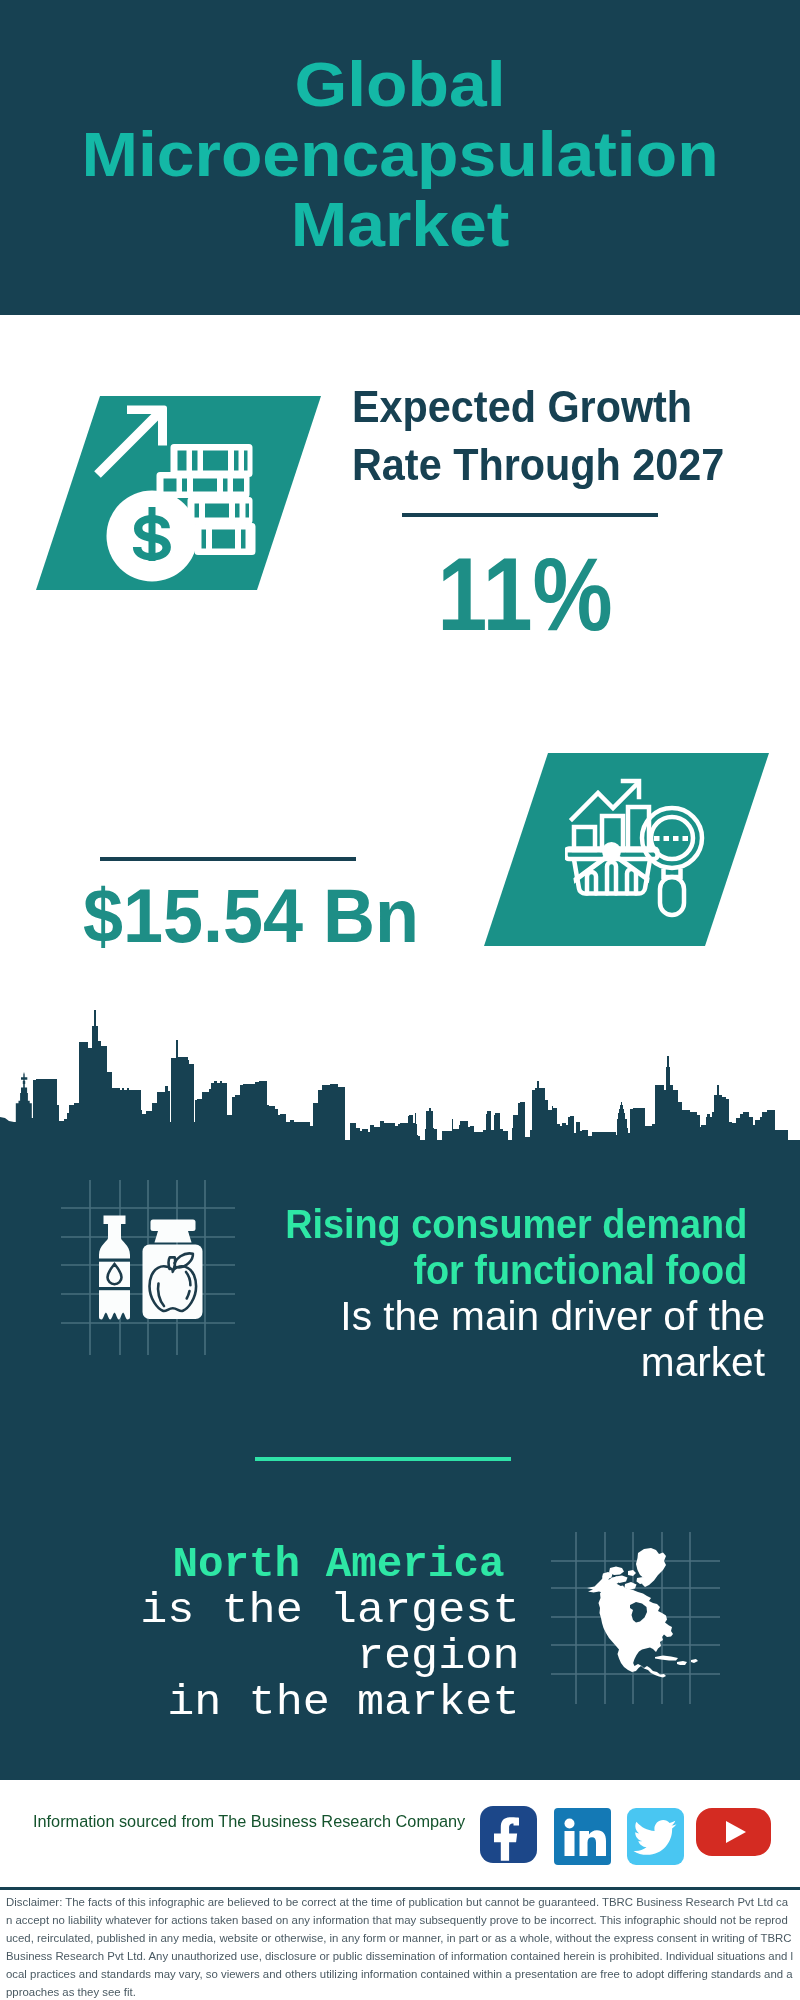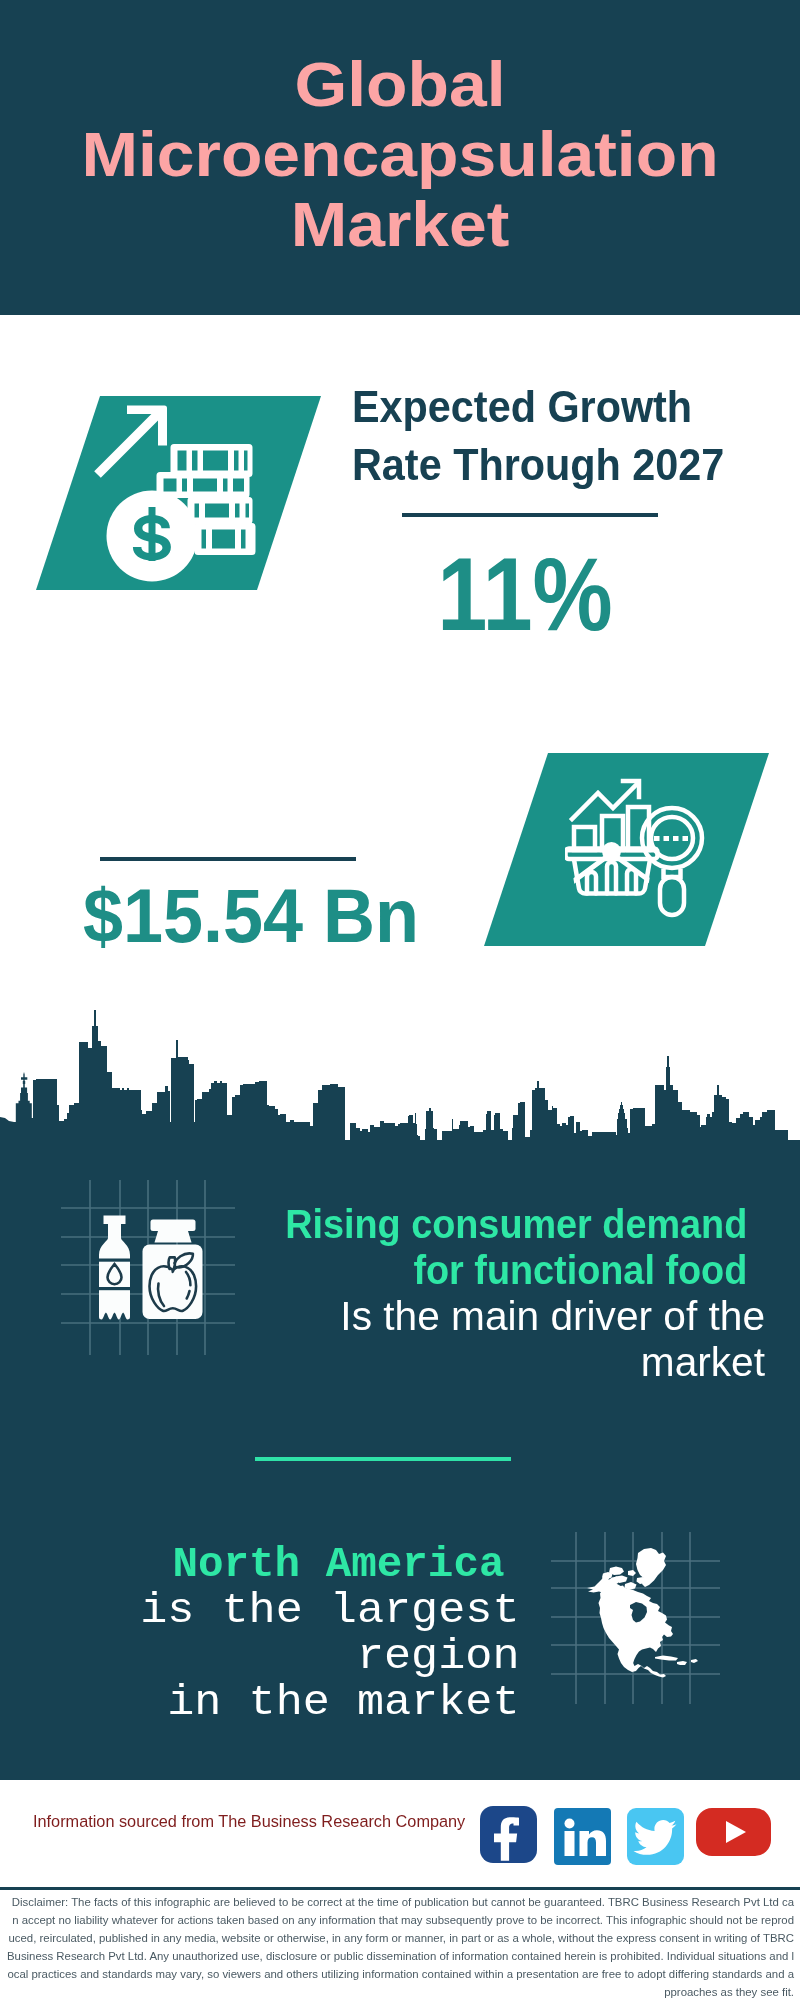--- a/index.html
+++ b/index.html
@@ -2,21 +2,21 @@
 <html><head>
 <meta charset="utf-8">
 <style>
   html,body{margin:0;padding:0;}
   body{width:800px;height:2000px;background:#fff;font-family:"Liberation Sans",sans-serif;overflow:hidden;}
   .page{position:relative;width:800px;height:2000px;background:#fff;}
 
   
   .header{position:absolute;left:0;top:0;width:800px;height:315px;background:#174152;}
   .header-title{position:absolute;left:0;top:48.5px;width:800px;text-align:center;
-    color:#fca5a5;font-size:63px;font-weight:bold;line-height:70px;letter-spacing:0px;}
+    color:#14b8a6;font-size:63px;font-weight:bold;line-height:70px;letter-spacing:0px;}
   .header-title div{transform:scaleX(1.077);}
 
   
   .para{position:absolute;background:#1a9188;
     clip-path:polygon(64px 0, 100% 0, calc(100% - 64px) 100%, 0 100%);}
 
   
   .stat-label{position:absolute;color:#174152;font-size:44px;font-weight:bold;
     line-height:58px;}
   .stat-label div{transform:scaleX(0.94);}
@@ -32,24 +32,24 @@
   .ins-text{position:absolute;text-align:right;font-size:40px;line-height:46px;color:#fff;}
   .ins-text div{transform:scaleX(1.016);}
   .ins-text .hl{transform:scaleX(0.945);}
   #ins2 div{transform:scaleX(1.05);}
   #ins2 .hl{transform:scaleX(0.99);}
   .ins-text .hl{color:#2ee7a5;font-weight:bold;}
   .ins-rule{position:absolute;height:4px;background:#2fe2a8;}
 
   
   .footer{position:static;}
-  .foot-src{position:absolute;color:#7f1d1d;font-size:16.3px;line-height:21px;}
+  .foot-src{position:absolute;color:#14532d;font-size:16.3px;line-height:21px;}
   .social{position:absolute;width:58px;height:58px;border-radius:10px;}
   .disclaimer{position:absolute;left:6px;top:1893px;width:788px;color:#4a5a63;
-    font-size:11.4px;line-height:18px;text-align:right;word-break:break-all;}
+    font-size:11.4px;line-height:18px;text-align:left;word-break:break-all;}
   .hrline{position:absolute;left:0;width:800px;height:3px;background:#174152;}
 
   
   #para1{left:36px;top:396px;width:285px;height:194px;}
   #icon-money{position:absolute;left:92px;top:400px;width:200px;height:200px;}
   #s1-label{left:340px;top:377.5px;width:400px;}
   #s1-rule{left:402px;top:513px;width:256px;height:3.5px;}
   #s1-value{left:325px;top:543px;width:400px;}
 
   #s2-label{left:53.5px;top:719px;width:400px;}

